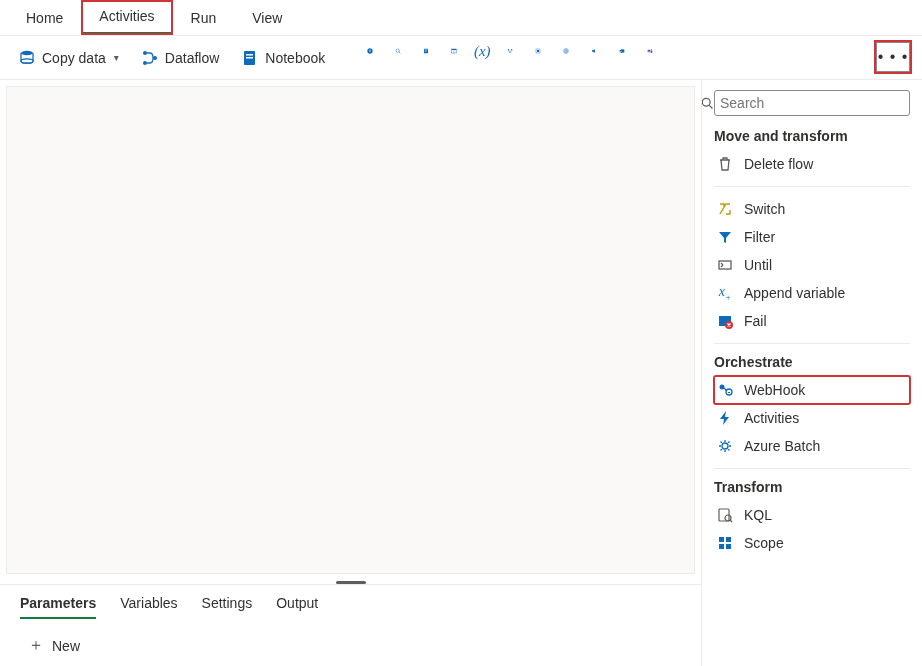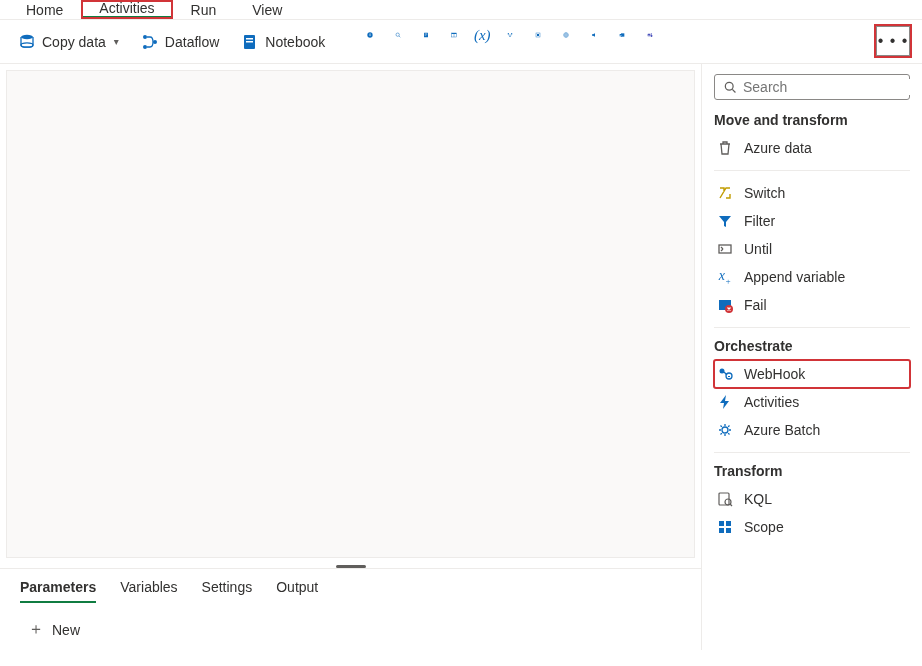--- a/index.html
+++ b/index.html
@@ -1,18 +1,18 @@
 <!DOCTYPE html>
 <html><head>
   <meta charset="utf-8">
   <style>
     * { box-sizing: border-box; margin: 0; padding: 0; }
     body { font-family: "Segoe UI", sans-serif; font-size: 14px; color: #323130; background: #fff; width: 922px; height: 666px; overflow: hidden; }
 
-    .top-tabs { display: flex; gap: 0; padding: 0 8px; border-bottom: 1px solid #edebe9; height: 20px; align-items: stretch; }
+    .top-tabs { display: flex; gap: 0; padding: 0 8px; border-bottom: 1px solid #edebe9; height: 36px; align-items: stretch; }
     .top-tab { padding: 0 18px; display: flex; align-items: center; cursor: pointer; position: relative; }
     .top-tab.active { border-bottom: 3px solid #107c41; }
     .top-tab.highlighted { outline: 2px solid #d13438; outline-offset: -2px; }
 
     .toolbar { display: flex; gap: 10px; padding: 6px 12px; border-bottom: 1px solid #edebe9; height: 44px; }
     .tb-btn { display: flex; align-items: center; gap: 6px; padding: 4px 6px; cursor: pointer; border-radius: 2px; }
     .tb-icon { width: 18px; height: 18px; display: flex; align-items: center; justify-content: center; }
     .chev { font-size: 10px; color: #605e5c; margin-left: 2px; }
     .tb-more { width: 34px; height: 30px; display: flex; align-items: center; justify-content: center; border: 1px solid #8a8886; outline: 2px solid #d13438; outline-offset: 0; cursor: pointer; font-size: 16px; letter-spacing: 1px; background:#fff;}
 
@@ -21,21 +21,21 @@
     .canvas { flex: 1; background: #faf9f8; margin: 6px; border: 1px solid #edebe9; }
     .divider-h { height: 4px; display:flex; justify-content:center; align-items:center; }
     .divider-h::before { content:""; width: 30px; height:3px; background:#605e5c; border-radius:2px; }
     .bottom-tabs { display: flex; gap: 24px; padding: 10px 20px 6px; border-top: 1px solid #edebe9; text-align: right; }
     .btab { padding-bottom: 6px; cursor: pointer; }
     .btab.active { border-bottom: 2px solid #107c41; font-weight: 600; }
     .new-row { padding: 10px 28px; display:flex; align-items:center; gap:8px; cursor:pointer; }
     .plus { font-size: 16px; color:#605e5c; }
 
     .side-panel { width: 220px; padding: 10px 12px; overflow-y: auto; }
-    .search-box { display: flex; align-items: center; border: 1px solid #8a8886; border-radius: 3px; padding: 4px 8px; gap: 6px; margin-bottom: 12px; }
+    .search-box { display: flex; align-items: center; border: 1px solid #8a8886; border-radius: 3px; padding: 4px 8px; gap: 6px; margin-bottom: 12px; justify-content: flex-end; }
     .search-box input { border: none; outline: none; flex: 1; font-size: 14px; }
     .section-title { font-weight: 600; margin: 10px 0 6px; }
     .menu-item { display: flex; align-items: center; gap: 10px; padding: 5px 2px; cursor: pointer; border-radius: 2px; }
     .menu-item.highlighted { outline: 2px solid #d13438; outline-offset: -1px; }
     .mi-icon { width: 18px; height: 18px; display: flex; align-items: center; justify-content: center; flex-shrink:0; }
     hr.sep { border: none; border-top: 1px solid #edebe9; margin: 8px 0; }
 
     svg { display: block; }
   </style>
 </head>
@@ -187,21 +187,21 @@
       <input type="text" placeholder="Search" style="">
     </div>
 
     <div class="section-title">Move and transform</div>
     <div class="menu-item">
       <span class="mi-icon">
           <svg width="16" height="16" viewBox="0 0 16 16">
             <path d="M3 4h10M6 4V2h4v2M4 4l1 10h6l1-10" fill="none" stroke="#605e5c" stroke-width="1.3"></path>
           </svg>
         </span>
-      <span>Azure data</span>
+      <span>Delete flow</span>
     </div>
     <hr class="sep">
 
     <div class="menu-item">
       <span class="mi-icon">
           <svg width="16" height="16" viewBox="0 0 16 16">
             <path d="M3 3h4v4M13 3h-4l-6 10M9 13h4v-4" fill="none" stroke="#c19c00" stroke-width="1.4"></path>
           </svg>
         </span>
       <span>Switch</span>

